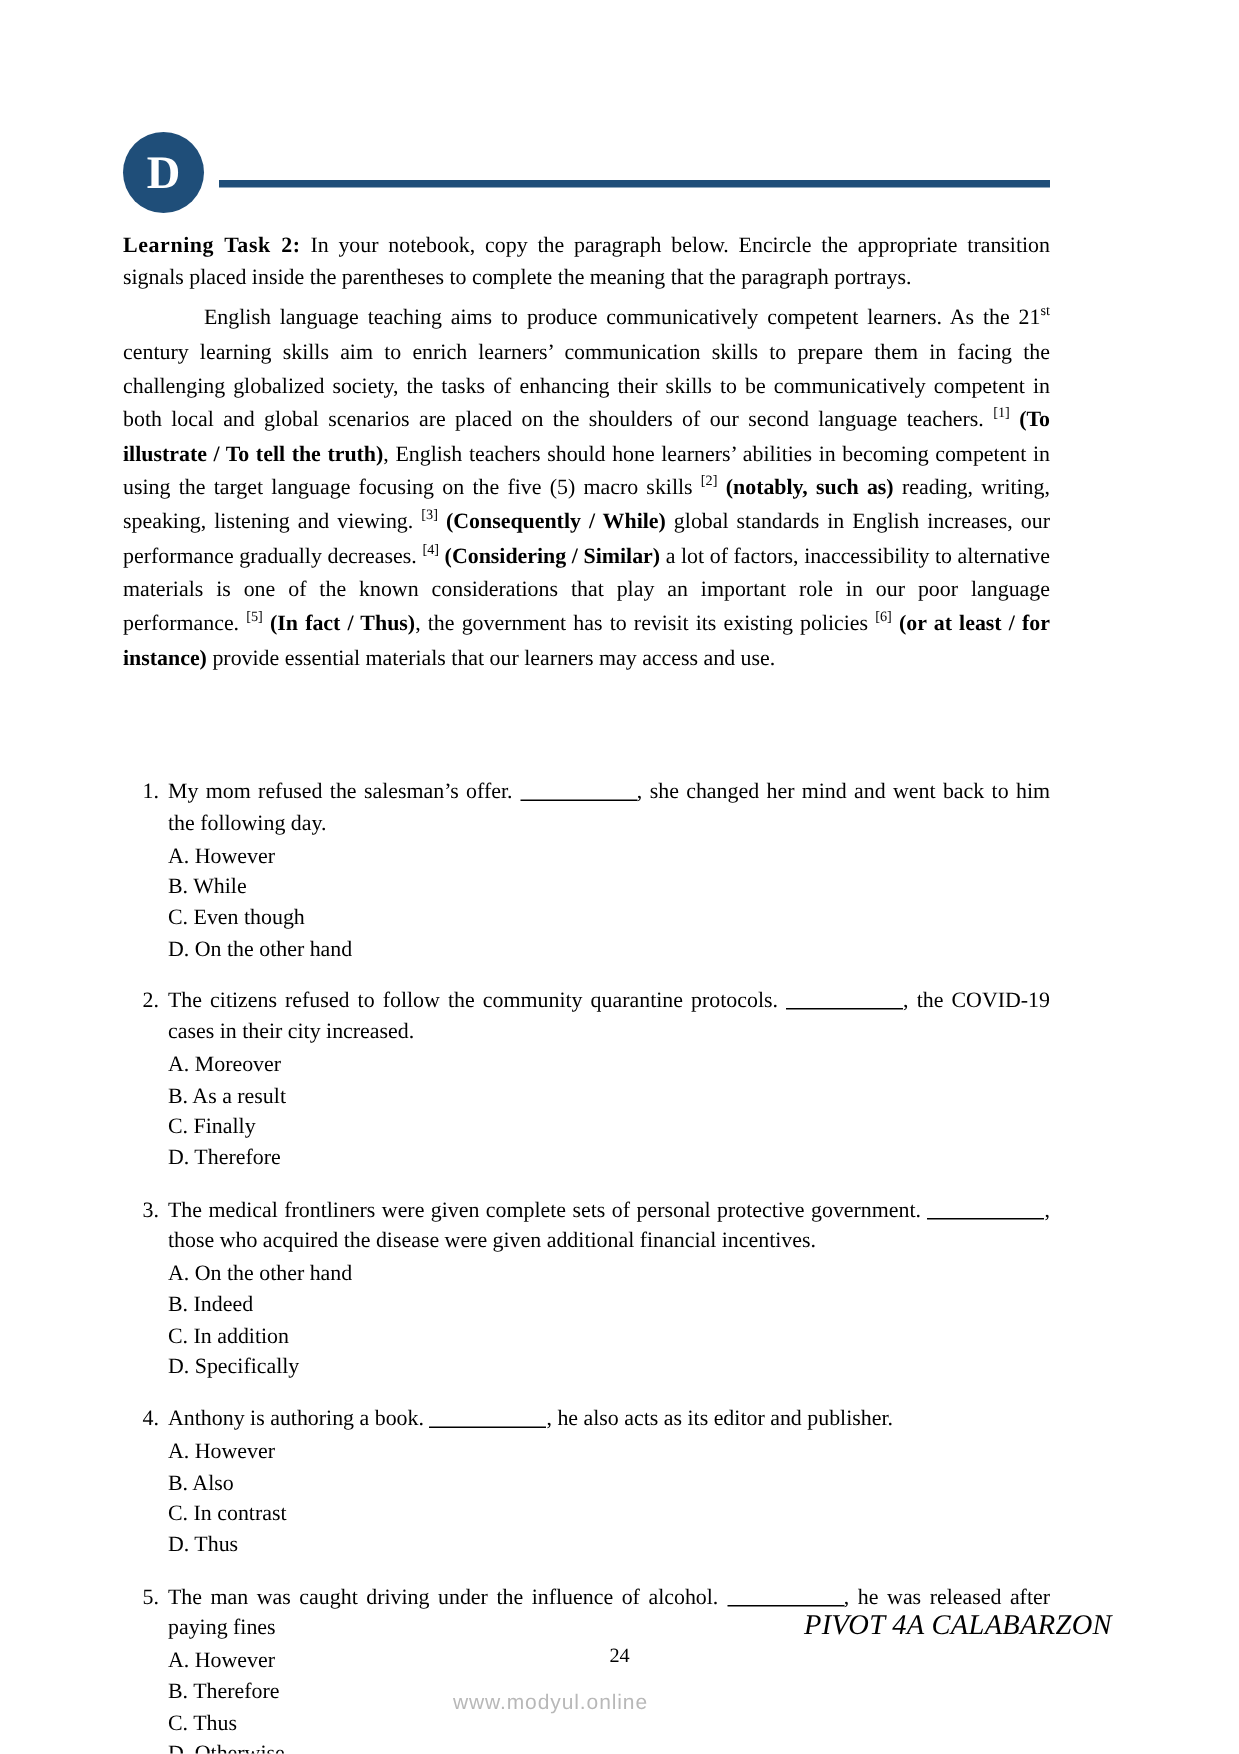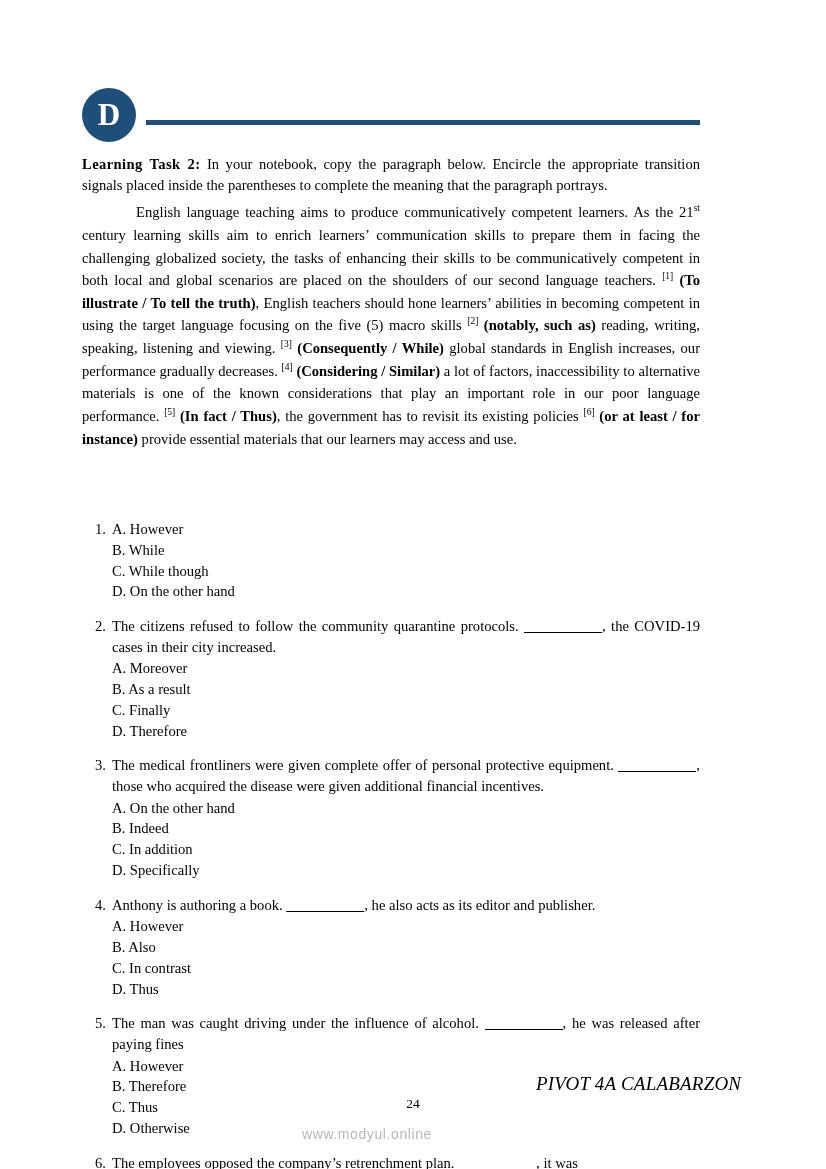--- a/index.html
+++ b/index.html
@@ -183,42 +183,43 @@
 
     <div class="gap-large"></div>
 
 
     <div class="gap-med"></div>
 
     <ol class="qlist">
 
       <li>
         <span class="num">1.</span>
+        <div class="qtext"><span>My mom refused the salesman’s offer. </span><span class="blank"></span><span>, she changed her mind and went back to him the following day.</span></div>
         <div class="choices">
           <span class="choice c1">A. However</span>
           <span class="choice c2">B. While</span>
-          <span class="choice c3">C. While though</span>
+          <span class="choice c3">C. Even though</span>
           <span class="choice c4">D. On the other hand</span>
         </div>
       </li>
 
       <li>
         <span class="num">2.</span>
         <div class="qtext"><span>The citizens refused to follow the community quarantine protocols. </span><span class="blank"></span><span>, the COVID-19 cases in their city increased.</span></div>
         <div class="choices">
           <span class="choice c1">A. Moreover</span>
           <span class="choice c2">B. As a result</span>
           <span class="choice c3">C. Finally</span>
           <span class="choice c4">D. Therefore</span>
         </div>
       </li>
 
       <li>
         <span class="num">3.</span>
-        <div class="qtext"><span>The medical frontliners were given complete offer of personal protective equipment. </span><span class="blank"></span><span>, those who acquired the disease were given additional financial incentives.</span></div>
+        <div class="qtext"><span>The medical frontliners were given complete sets of personal protective government. </span><span class="blank"></span><span>, those who acquired the disease were given additional financial incentives.</span></div>
         <div class="choices">
           <span class="choice c1">A. On the other hand</span>
           <span class="choice c2">B. Indeed</span>
           <span class="choice c3">C. In addition</span>
           <span class="choice c4">D. Specifically</span>
         </div>
       </li>
 
       <li>
         <span class="num">4.</span>

